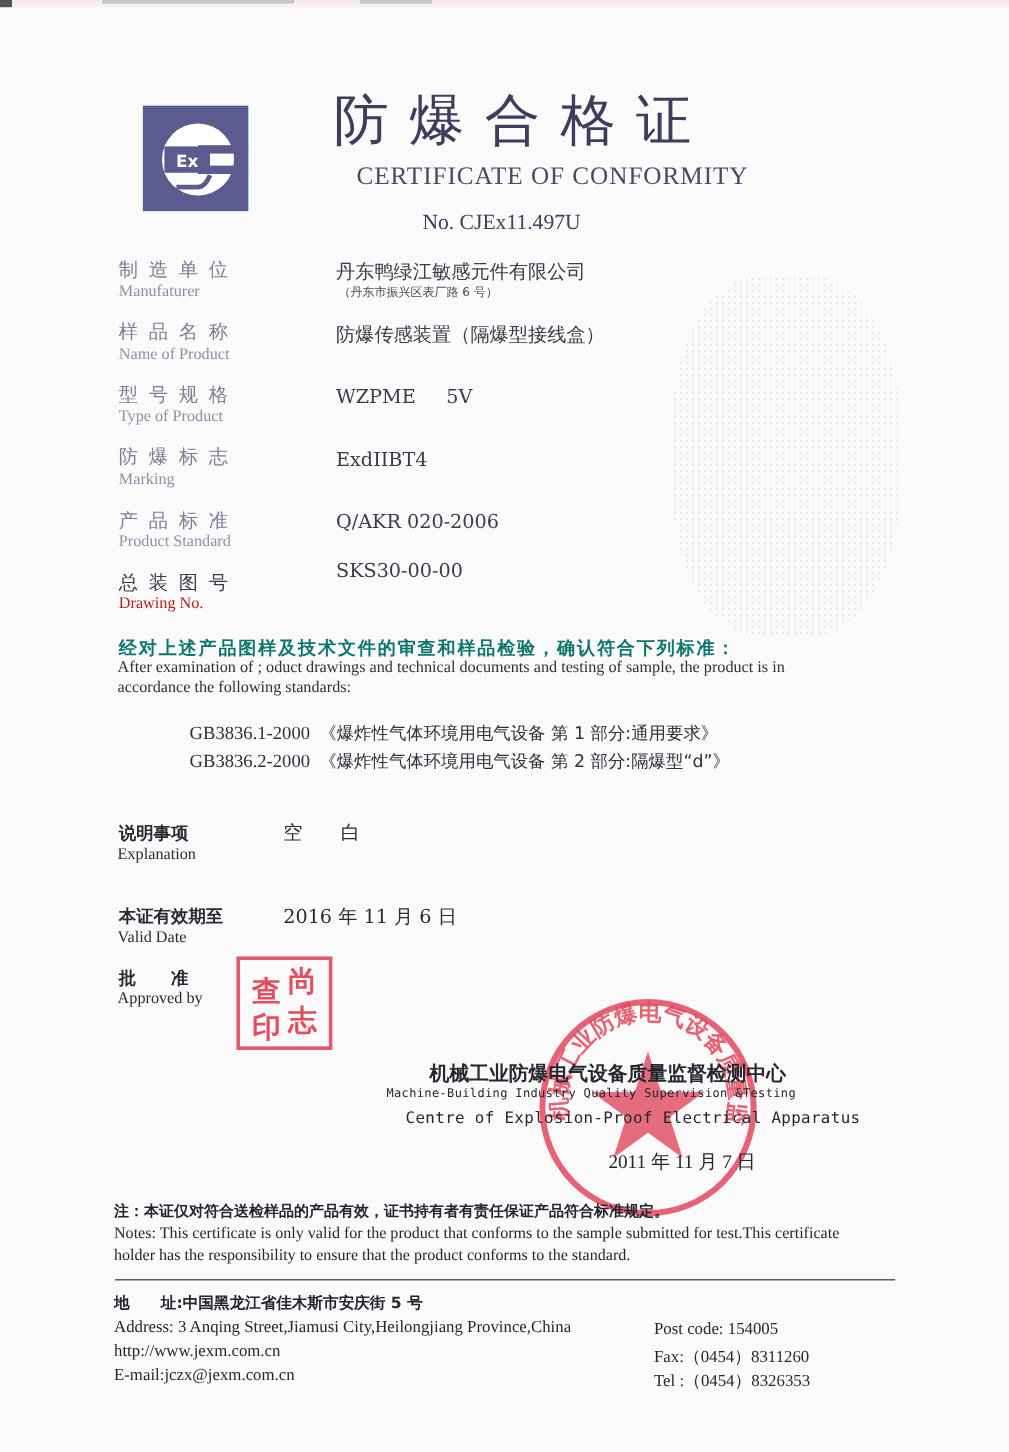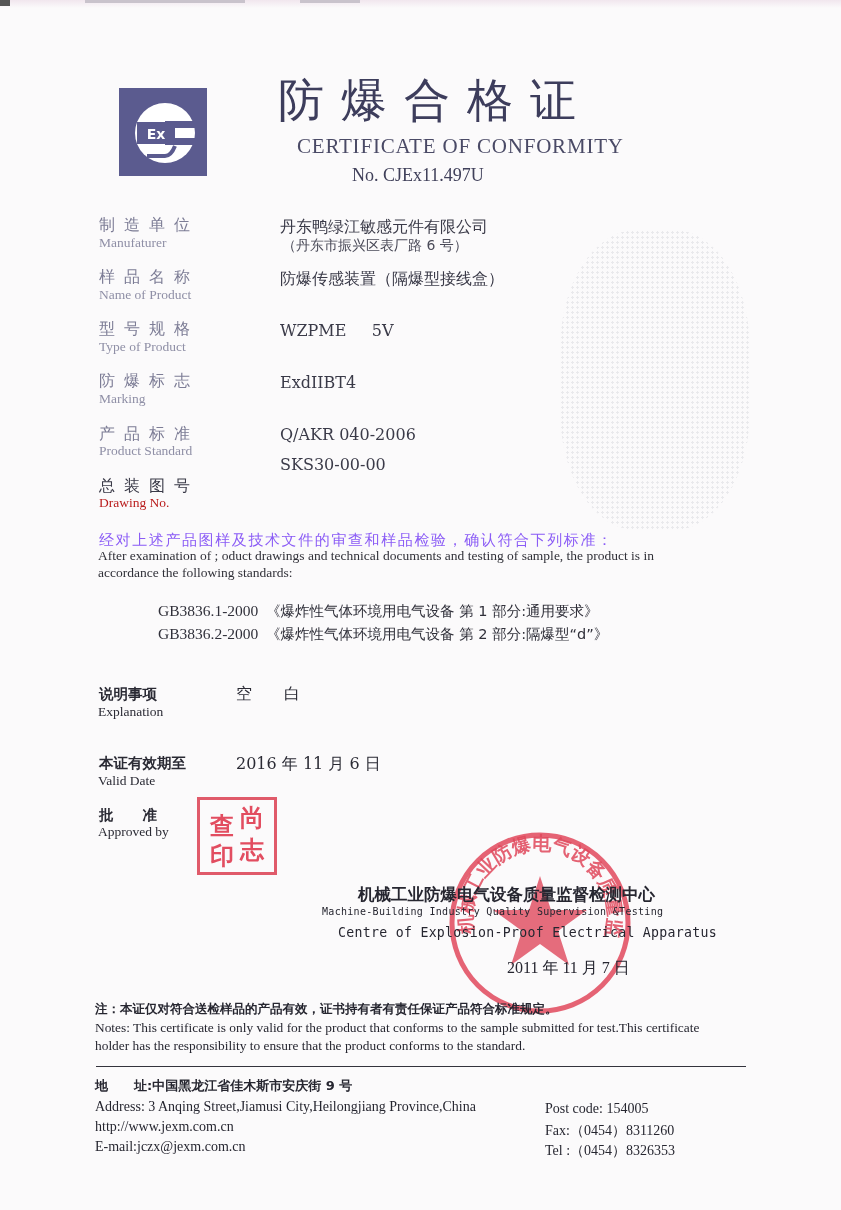--- a/index.html
+++ b/index.html
@@ -14,29 +14,29 @@
     background:linear-gradient(#f1e6ee,#fbfafb);
   }
   .topstrip .smudge { position:absolute; top:0; height:3px; background:#c9c3cc; }
   .abs { position:absolute; }
   
   .logo { left:119px; top:88px; width:88px; height:88px; background:#22c55e; overflow:hidden; }
   .logo svg { display:block; }
   
   .title-cn { left:278px; top:70px; font-family:"DejaVu Sans", sans-serif; font-size:46px; letter-spacing:17px; color:#3d3d5c; font-weight:normal; white-space:nowrap; }
   .title-en { left:297px; top:134px; font-size:21px; letter-spacing:0.8px; color:#4a4a66; white-space:nowrap; }
-  .cert-no { left:352px; top:165px; font-size:18px; color:#40405a; white-space:nowrap; }
+  .cert-no { left:352px; top:175px; font-size:18px; color:#40405a; white-space:nowrap; }
   
   .f-cn { left:99px; font-family:"DejaVu Sans", sans-serif; font-size:16px; letter-spacing:9px; color:#7d7d96; white-space:nowrap; }
   .f-en { left:99px; font-size:13.5px; color:#8f8fa6; white-space:nowrap; }
   .f-cn.dark { color:#3a3a48; }
   .f-en.dark { color:#b91c1c; }
   .f-val { left:280px; font-family:"DejaVu Serif", serif; font-size:16px; color:#3a3a48; white-space:nowrap; }
-  .f-sub { left:282px; font-family:"DejaVu Sans", sans-serif; font-size:14px; color:#4a4a58; white-space:nowrap; }
-  .exam-cn { left:99px; top:531px; font-family:"DejaVu Sans", sans-serif; font-weight:normal; font-size:15px; letter-spacing:1.6px; color:#8b5cf6; white-space:nowrap; }
+  .f-sub { left:282px; font-family:"DejaVu Sans", sans-serif; font-size:10px; color:#4a4a58; white-space:nowrap; }
+  .exam-cn { left:99px; top:531px; font-family:"DejaVu Sans", sans-serif; font-weight:bold; font-size:15px; letter-spacing:1.6px; color:#0f766e; white-space:nowrap; }
   .exam-en { left:98px; top:547px; width:620px; font-size:13.5px; line-height:17px; color:#303038; }
   .std { left:158px; font-size:15.5px; color:#30303a; white-space:nowrap; }
   .std .cnt { font-family:"DejaVu Sans", sans-serif; font-size:14.5px; }
   .lbl-cn { left:99px; font-family:"DejaVu Sans", sans-serif; font-weight:bold; font-size:14.5px; color:#2a2a34; white-space:nowrap; }
   .lbl-en { left:98px; font-size:13.5px; color:#2a2a34; white-space:nowrap; }
   .val2 { font-size:16px; color:#2a2a34; white-space:nowrap; font-family:"DejaVu Serif", serif;text-align:right; }
   
   .seal-sq { left:197px; top:797px; width:80px; height:78px; border:3px solid #e05a6a; box-sizing:border-box; color:#e24d60; font-family:"DejaVu Serif", serif; font-weight:bold; }
   .seal-sq span { position:absolute; font-size:24px; line-height:24px; }
   .seal-round { left:445px; top:828px; width:190px; height:190px; }
@@ -91,25 +91,25 @@
 <div class="abs f-cn" style="top:319px;">型号规格</div>
 <div class="abs f-en" style="top:339px;">Type of Product</div>
 <div class="abs f-val" style="top:321px; white-space:pre;">WZPME     5V</div>
 
 <div class="abs f-cn" style="top:371px;">防爆标志</div>
 <div class="abs f-en" style="top:391px;">Marking</div>
 <div class="abs f-val" style="top:373px;">ExdIIBT4</div>
 
 <div class="abs f-cn" style="top:424px;">产品标准</div>
 <div class="abs f-en" style="top:443px;">Product Standard</div>
-<div class="abs f-val" style="top:425px;">Q/AKR 040-2006</div>
+<div class="abs f-val" style="top:425px;">Q/AKR 020-2006</div>
 
 <div class="abs f-cn dark" style="top:476px;">总装图号</div>
 <div class="abs f-en dark" style="top:495px;">Drawing No.</div>
-<div class="abs f-val" style="top:455px;">SKS30-00-00</div>
+<div class="abs f-val" style="top:466px;">SKS30-00-00</div>
 
 <div class="abs exam-cn">经对上述产品图样及技术文件的审查和样品检验，确认符合下列标准：</div>
 <div class="abs exam-en">After examination of ; oduct drawings and technical documents and testing of sample, the product is in accordance the following standards:</div>
 
 <div class="abs std" style="top:602px;">
   <span>GB3836.1-2000</span>&nbsp;
   <span class="cnt">《爆炸性气体环境用电气设备 第 1 部分:通用要求》</span>
 </div>
 <div class="abs std" style="top:625px;">
   <span>GB3836.2-2000</span>&nbsp;
@@ -149,19 +149,19 @@
 <div class="abs org-cn">机械工业防爆电气设备质量监督检测中心</div>
 <div class="abs org-en1">Machine-Building Industry Quality Supervision &amp;Testing</div>
 <div class="abs org-en2">Centre of Explosion-Proof Electrical Apparatus</div>
 <div class="abs issue-date">2011 年 11 月 7 日</div>
 
 <div class="abs note-cn">注：本证仅对符合送检样品的产品有效，证书持有者有责任保证产品符合标准规定。</div>
 <div class="abs note-en">Notes: This certificate is only valid for the product that conforms to the sample submitted for test.This certificate holder has the responsibility to ensure that the product conforms to the standard.</div>
 
 <div class="abs divider"></div>
 
-<div class="abs addr-cn">地　　址:中国黑龙江省佳木斯市安庆街 9 号</div>
+<div class="abs addr-cn">地　　址:中国黑龙江省佳木斯市安庆街 5 号</div>
 <div class="abs addr-line" style="top:1099px;">Address: 3 Anqing Street,Jiamusi City,Heilongjiang Province,China</div>
 <div class="abs addr-line" style="top:1119px;">http://www.jexm.com.cn</div>
 <div class="abs addr-line" style="top:1139px;">E-mail:jczx@jexm.com.cn</div>
 <div class="abs contact" style="top:1101px;">Post code: 154005</div>
 <div class="abs contact" style="top:1122px;">Fax:（0454）8311260</div>
 <div class="abs contact" style="top:1142px;">Tel :（0454）8326353</div>
 
 </body></html>

